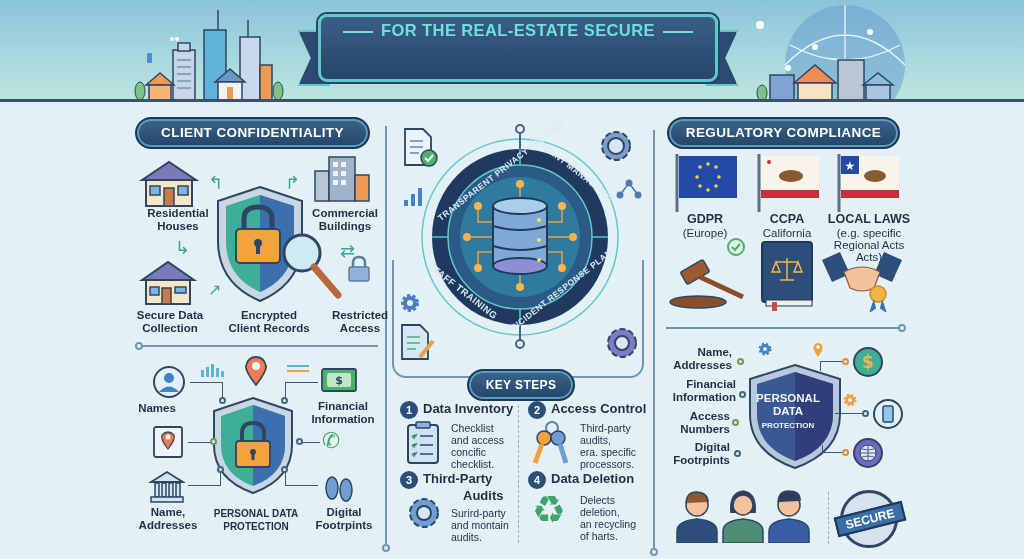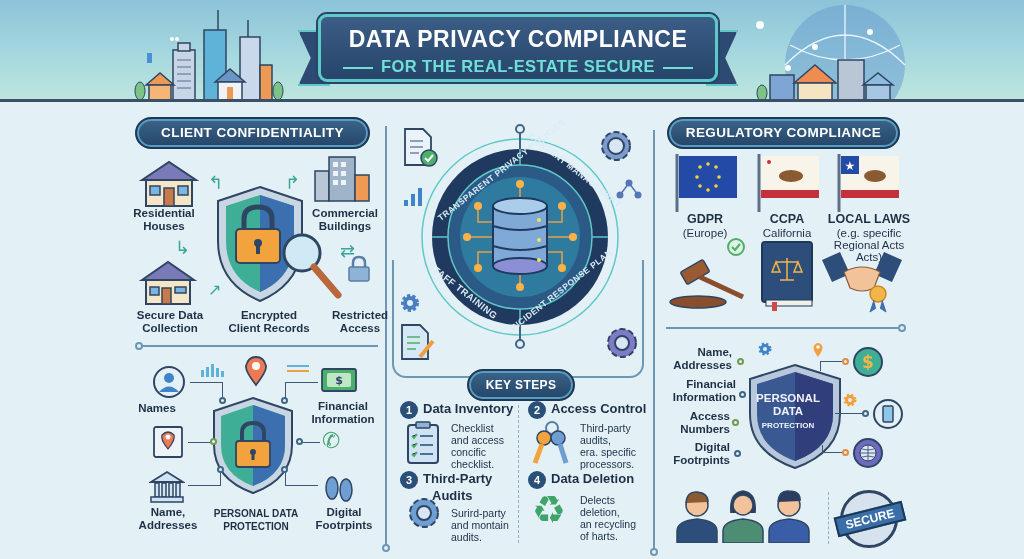--- a/index.html
+++ b/index.html
@@ -105,21 +105,20 @@
     <rect x="48" y="78" width="34" height="18" fill="#f6e3c1" stroke="#2e4663" stroke-width="1.5"></rect>
     <rect x="88" y="55" width="26" height="41" fill="#b9c6d6" stroke="#2e4663" stroke-width="1.5"></rect>
     <polygon points="113,80 128,68 143,80" fill="#8fbbe0" stroke="#2e4663" stroke-width="1.5"></polygon>
     <rect x="116" y="80" width="24" height="16" fill="#a6c6e4" stroke="#2e4663" stroke-width="1.5"></rect>
     <ellipse cx="12" cy="88" rx="5" ry="8" fill="#7bc486" stroke="#2e4663"></ellipse>
   </svg>
 
   <div class="ribbon-tail left"></div>
   <div class="ribbon-tail right"></div>
   <div class="title-banner">
-    <div class="title-main">DATA PRIVACY COMPLIANCE</div>
     <div class="title-sub">FOR THE REAL-ESTATE SECURE</div>
   </div>
 </div>
 <div class="header-ground"></div>
 
 <div class="frame-line" style="left:385px;top:126px;width:2px;height:420px"></div>
 <div class="dot-end" style="left:382px;top:544px"></div>
 <div class="frame-line" style="left:653px;top:130px;width:2px;height:420px"></div>
 <div class="dot-end" style="left:650px;top:548px"></div>
 <div class="frame-line" style="left:138px;top:345px;width:240px;height:2px"></div>
@@ -131,21 +130,21 @@
 
 <div class="pill" style="left:135px;top:117px;width:235px">CLIENT CONFIDENTIALITY</div>
 
 <svg class="abs" style="left:138px;top:160px" width="62" height="48">
   <polygon points="4,20 31,2 58,20" fill="#7a7ab8" stroke="#2e4663" stroke-width="2"></polygon>
   <rect x="8" y="20" width="46" height="26" fill="#f5e6c8" stroke="#2e4663" stroke-width="2"></rect>
   <rect x="26" y="28" width="10" height="18" fill="#c97a4a" stroke="#2e4663" stroke-width="1.5"></rect>
   <rect x="12" y="26" width="10" height="9" fill="#7ab6e0" stroke="#2e4663" stroke-width="1.5"></rect>
   <rect x="40" y="26" width="10" height="9" fill="#7ab6e0" stroke="#2e4663" stroke-width="1.5"></rect>
 </svg>
-<div class="label" style="left:124px;top:207px;width:80px"><span>Residential</span><br><span>Houses</span></div>
+<div class="label" style="left:138px;top:207px;width:80px"><span>Residential</span><br><span>Houses</span></div>
 
 <svg class="abs" style="left:313px;top:153px" width="60" height="50">
   <rect x="2" y="18" width="14" height="30" fill="#b9c6d6" stroke="#2e4663" stroke-width="1.5"></rect>
   <rect x="16" y="4" width="26" height="44" fill="#9fb3c9" stroke="#2e4663" stroke-width="1.5"></rect>
   <rect x="42" y="22" width="14" height="26" fill="#ee9a55" stroke="#2e4663" stroke-width="1.5"></rect>
   <g fill="#eef3f8">
       <rect x="20" y="9" width="5" height="5"></rect>
       <rect x="28" y="9" width="5" height="5"></rect>
       <rect x="20" y="18" width="5" height="5"></rect>
       <rect x="28" y="18" width="5" height="5"></rect>
@@ -305,21 +304,21 @@
 <div class="step-title" style="left:528px;top:401px"><span class="step-num">2</span><span>Access Control</span></div>
 <svg class="abs" style="left:530px;top:420px" width="42" height="46">
   <circle cx="22" cy="8" r="6" fill="none" stroke="#5c7ea0" stroke-width="2"></circle>
   <circle cx="14" cy="18" r="7" fill="#f3a33e" stroke="#2e4663" stroke-width="1.5"></circle>
   <line x1="12" y1="24" x2="5" y2="43" stroke="#f3a33e" stroke-width="5"></line>
   <circle cx="28" cy="18" r="7" fill="#6f9ed3" stroke="#2e4663" stroke-width="1.5"></circle>
   <line x1="30" y1="24" x2="36" y2="43" stroke="#6f9ed3" stroke-width="5"></line>
 </svg>
 <div class="step-desc" style="left:580px;top:422px"><span>Third-party</span><br><span>audits,</span><br><span>era. specific</span><br><span>processors.</span></div>
 
-<div class="step-title" style="left:400px;top:471px;line-height:14px"><span class="step-num">3</span><span>Third-Party</span><br><span style="margin-left:32px">Audits</span></div>
+<div class="step-title" style="left:400px;top:471px;line-height:14px"><span class="step-num">3</span><span>Third-Party</span><br><span style="margin-left:63px">Audits</span></div>
 <svg class="abs" style="left:403px;top:492px" width="42" height="42">
   <circle cx="21" cy="21" r="14" fill="#6f9ed3" stroke="#2e4663" stroke-width="2" stroke-dasharray="6 3"></circle>
   <circle cx="21" cy="21" r="7" fill="#d9e6f4" stroke="#2e4663" stroke-width="2"></circle>
 </svg>
 <div class="step-desc" style="left:451px;top:507px"><span>Surird-party</span><br><span>and montain</span><br><span>audits.</span></div>
 
 <div class="step-title" style="left:528px;top:471px"><span class="step-num">4</span><span>Data Deletion</span></div>
 <div class="abs" style="left:532px;top:490px;font-size:38px;color:#3fa46a;line-height:40px">♻</div>
 <div class="step-desc" style="left:580px;top:494px"><span>Delects</span><br><span>deletion,</span><br><span>an recycling</span><br><span>of harts.</span></div>
 

